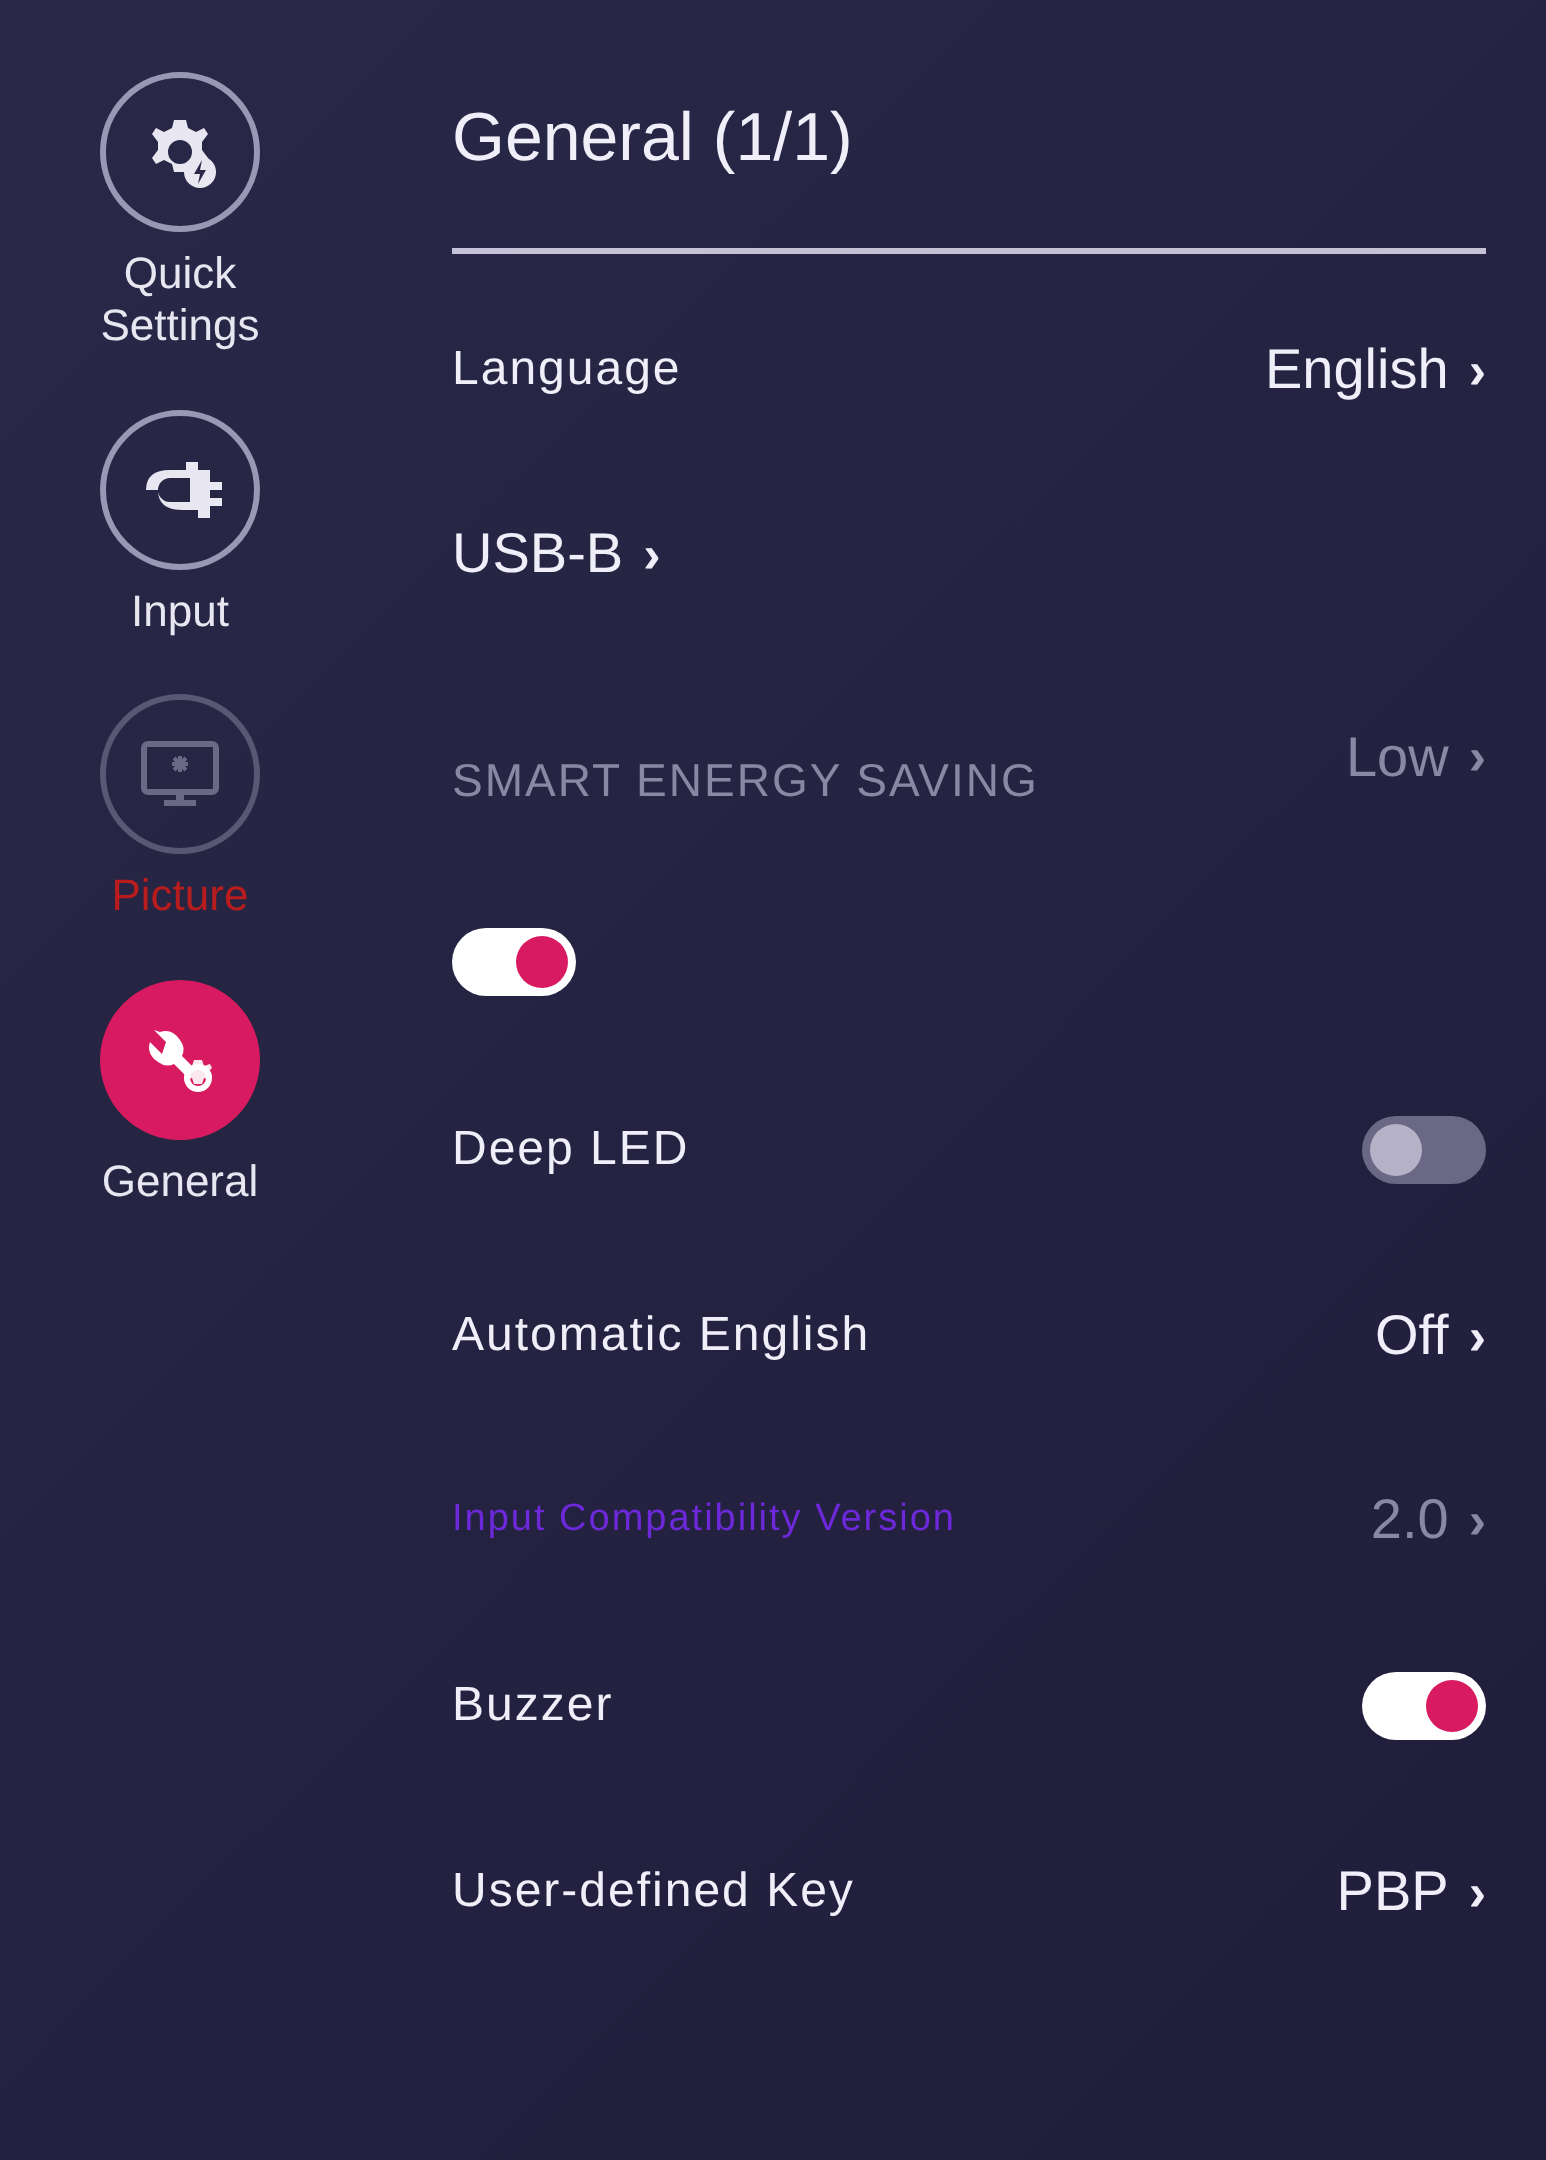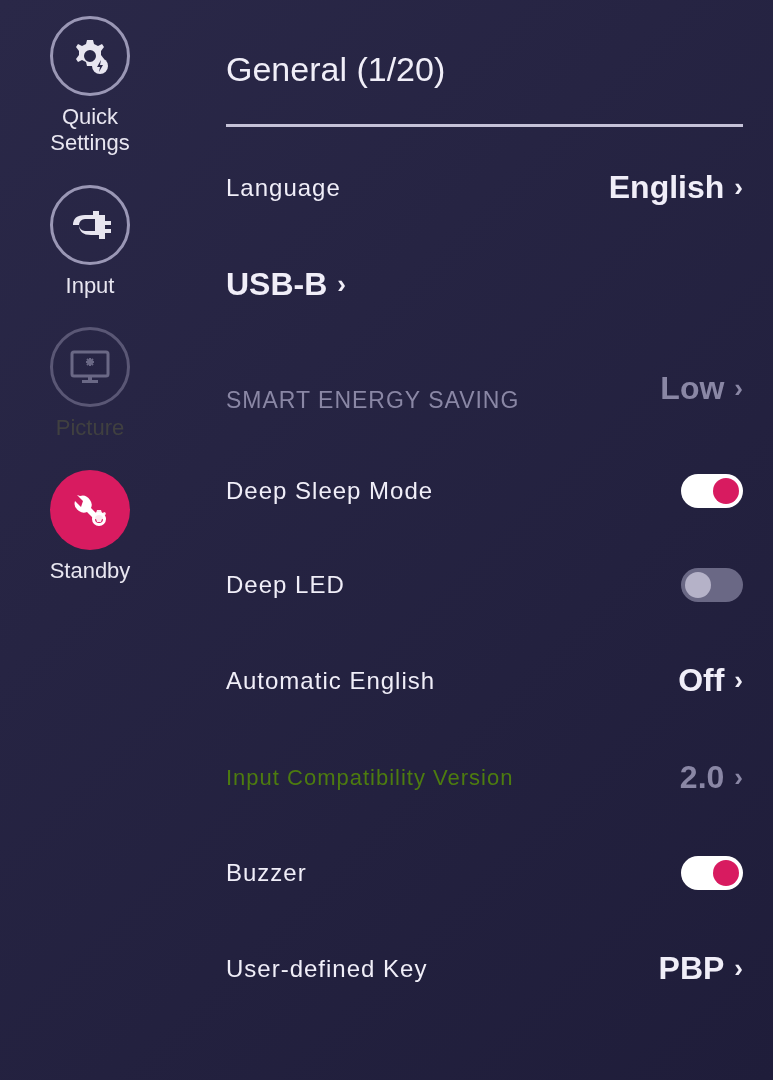--- a/index.html
+++ b/index.html
@@ -14,21 +14,21 @@
       font-family: Arial, sans-serif;
       color: #e8e6f0;
       display: flex;
       overflow: hidden;
     }
     .sidebar {
       width: 180px;
       display: flex;
       flex-direction: column;
       align-items: center;
-      padding-top: 16px;
+      padding-top: 36px;
       gap: 28px;
     }
     .nav-item {
       display: flex;
       flex-direction: column;
       align-items: center;
       gap: 8px;
       cursor: pointer;
     }
     .nav-icon-circle {
@@ -48,21 +48,21 @@
       border: none;
     }
     .nav-label {
       font-size: 22px;
       font-weight: 500;
       color: #e8e6f0;
       text-align: center;
       line-height: 1.2;
     }
     .nav-label.dim {
-      color: #404040;
+      color: #b91c1c;
     }
     .main {
       flex: 1;
       padding: 50px 30px 20px 46px;
     }
     .page-title {
       font-size: 34px;
       font-weight: 500;
       color: #f0eef8;
       margin-bottom: 35px;
@@ -88,32 +88,32 @@
       font-weight: 500;
       color: #f0eef8;
       letter-spacing: 1px;
     }
     .setting-label.dim {
       color: #8a87a5;
       font-size: 23px;
       margin-top: 24px;
     }
     .setting-label.small {
-      font-size: 22px;
-      color: #4d7c0f;
+      font-size: 19px;
+      color: #6d28d9;
       letter-spacing: 1px;
     }
     .setting-value-wrap {
       display: flex;
       align-items: center;
       gap: 10px;
     }
     .setting-value {
-      font-size: 32px;
-      font-weight: 700;
+      font-size: 28px;
+      font-weight: 400;
       color: #f0eef8;
     }
     .setting-value.dim {
       color: #8a87a5;
     }
     .chevron {
       font-size: 26px;
       color: #f0eef8;
       font-weight: bold;
     }
@@ -192,27 +192,27 @@
 
   <div class="nav-item">
     <div class="nav-icon-circle active">
       <svg width="46" height="46" viewBox="0 0 46 46">
         <path fill="#ffffff" d="M10 8 l6 6 l-2 6 l-6 -6 q-2 6 4 10 q4 3 8 1 l10 10 l4 -4 l-10 -10 q2 -4 -1 -8 q-4 -6 -10 -4 z"></path>
         <circle cx="32" cy="32" r="7" fill="#ffffff"></circle>
         <path fill="#d81b60" d="M32 28 a4 4 0 1 0 0 8 a4 4 0 1 0 0 -8"></path>
         <path fill="#ffffff" d="M32 23 l2 0 l1 3 l3 -1 l1 2 l-2 2 l2 2 l-1 2 l-3 -1 l-1 3 l-4 0 l-1 -3 l-3 1 l-1 -2 l2 -2 l-2 -2 l1 -2 l3 1 l1 -3 z" opacity="0.9"></path>
       </svg>
     </div>
-    <div class="nav-label">Standby</div>
+    <div class="nav-label">General</div>
   </div>
 
 </div>
 
 <div class="main">
-  <h1 class="page-title">General (1/20)</h1>
+  <h1 class="page-title">General (1/1)</h1>
   <div class="divider"></div>
 
   <div class="settings-list">
 
     <div class="setting-row">
       <span class="setting-label">Language</span>
       <div class="setting-value-wrap">
         <span class="setting-value">English</span>
         <span class="chevron">›</span>
       </div>
@@ -227,21 +227,20 @@
 
     <div class="setting-row">
       <span class="setting-label dim">SMART ENERGY SAVING</span>
       <div class="setting-value-wrap">
         <span class="setting-value dim">Low</span>
         <span class="chevron dim">›</span>
       </div>
     </div>
 
     <div class="setting-row">
-      <span class="setting-label">Deep Sleep Mode</span>
       <div class="toggle on">
         <div class="toggle-knob"></div>
       </div>
     </div>
 
     <div class="setting-row">
       <span class="setting-label">Deep LED</span>
       <div class="toggle off">
         <div class="toggle-knob"></div>
       </div>

